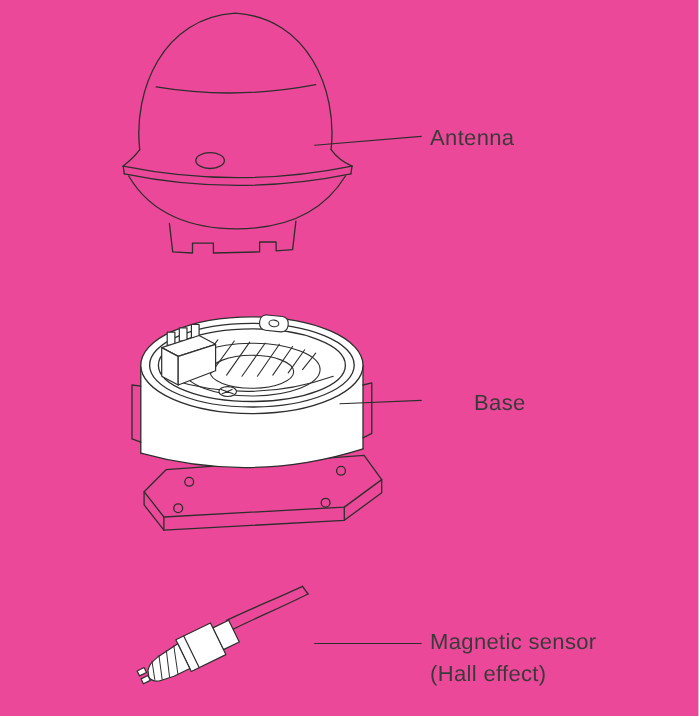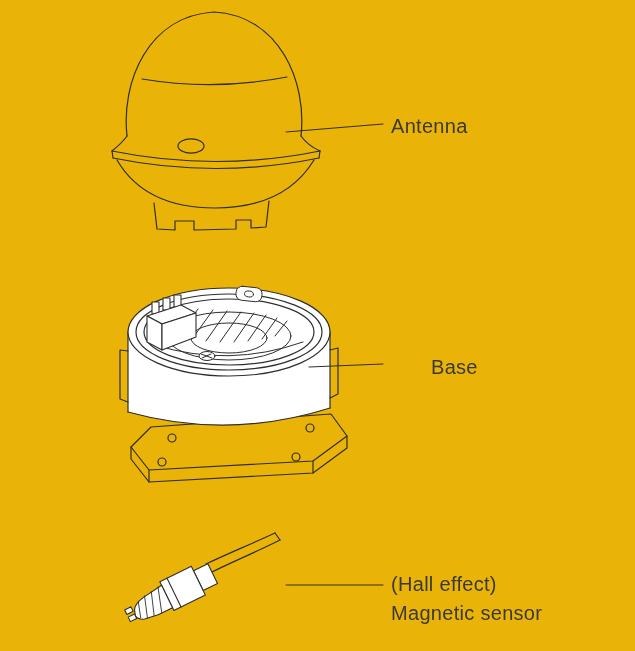--- a/index.html
+++ b/index.html
@@ -5,21 +5,21 @@
   html, body {
     margin: 0;
     padding: 0;
     background: #ffffff;
     font-family: "Liberation Sans", sans-serif;
   }
   .figure {
     position: relative;
     width: 635px;
     height: 651px;
-    background: #eab308;
+    background: #ec4899;
     overflow: hidden;
   }
   .figure svg {
     position: absolute;
     inset: 0;
   }
   .callout-label {
     position: absolute;
     color: #3a3a3a;
     font-size: 20px;
@@ -159,17 +159,17 @@
     </g>
 
     <path stroke-width="1" d="M 286 585 L 383 585"></path>
   </svg>
 
   <div class="callout-label" style="left:391px; top:112px;">Antenna</div>
 
   <div class="callout-label" style="left:391px; top:353px;margin-left:40px;">Base</div>
 
   <div class="callout-label" style="left:391px; top:570px;">
+    <div>Magnetic sensor</div>
     <div>(Hall effect)</div>
-    <div>Magnetic sensor</div>
   </div>
 
 </div>
 
 </body></html>

